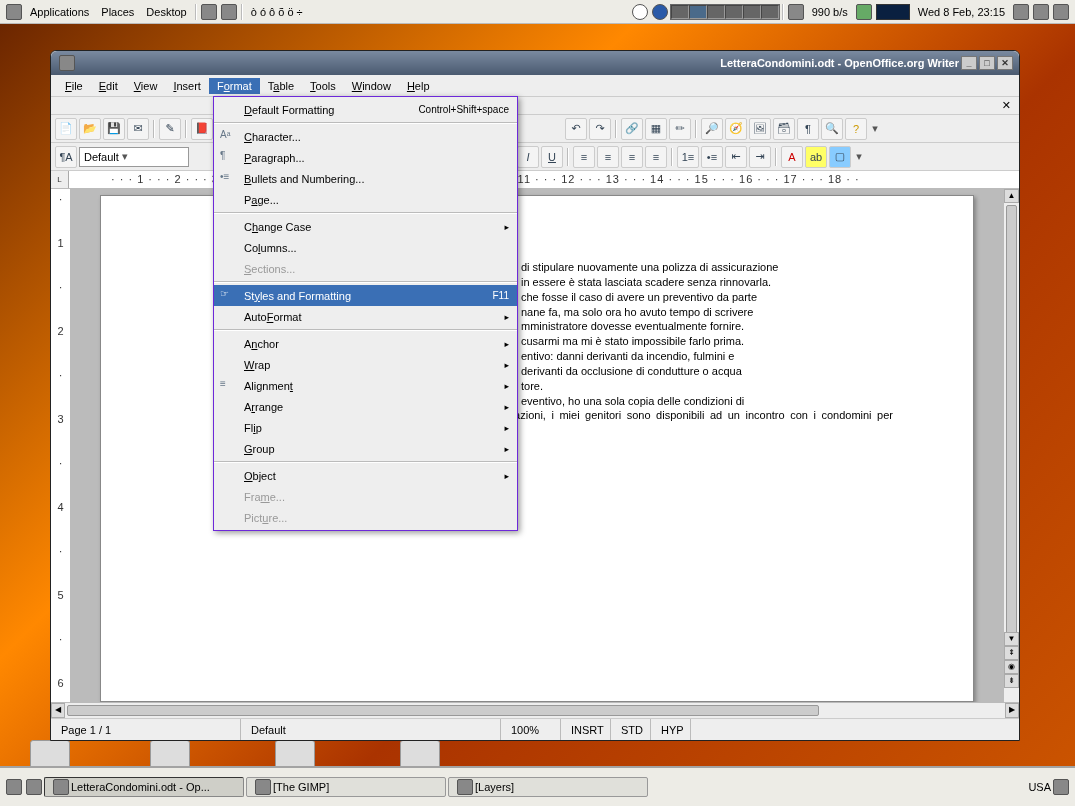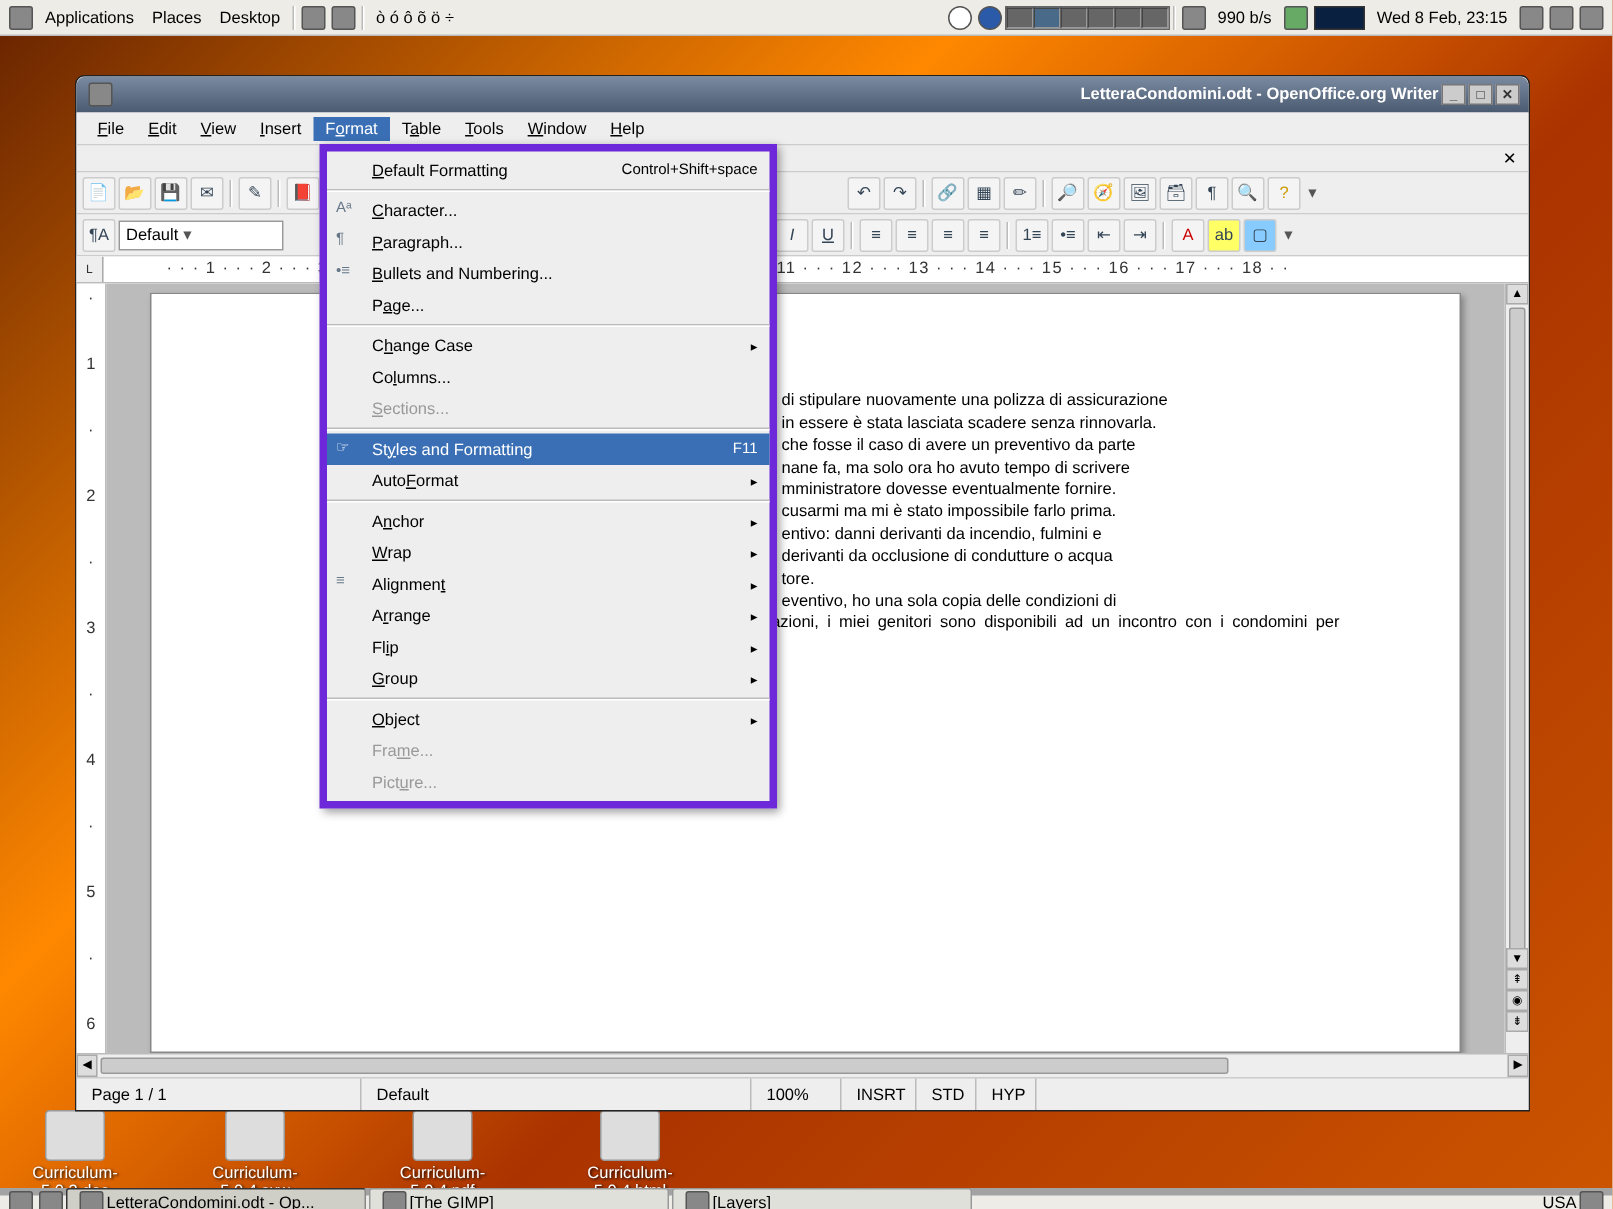--- a/index.html
+++ b/index.html
@@ -53,31 +53,31 @@
 #vscroll .arrow { position:absolute; left:0; right:0; height:14px; background:#ddd; border:1px solid #aaa; text-align:center; font-size:8px; line-height:12px; }
 #hscroll { height:16px; background:#eee; border-top:1px solid #bbb; display:flex; }
 #hscroll .arrow { width:14px; background:#ddd; border:1px solid #aaa; text-align:center; font-size:8px; line-height:12px; }
 #hscroll .track { flex:1; position:relative; }
 #hscroll .thumb { position:absolute; left:2px; top:2px; bottom:2px; width:80%; background:#ccc; border:1px solid #999; border-radius:2px; }
 
 #statusbar { height:22px; background:#eee; border-top:1px solid #ccc; display:flex; align-items:center; }
 #statusbar .cell { padding:0 10px; border-right:1px solid #bbb; height:100%; display:flex; align-items:center; }
 
 
-#dropdown { position:absolute; left:213px; top:96px; width:305px; background:#eee; border:5px solid #6d28d9; box-shadow:2px 2px 6px rgba(0,0,0,0.4); z-index:40; padding:2px 0; }
+#dropdown { position:absolute; left:213px; top:96px; width:305px; background:#eee; border:1px solid #6d28d9; box-shadow:2px 2px 6px rgba(0,0,0,0.4); z-index:40; padding:2px 0; }
 #dropdown .mi { height:21px; display:flex; align-items:center; padding:0 8px 0 30px; position:relative; }
 #dropdown .mi.disabled { color:#999; }
 #dropdown .mi.hl { background:#3a6fb5; color:#fff; }
 #dropdown .mi .accel { margin-left:auto; font-size:10px; color:inherit; }
 #dropdown .mi .sub { margin-left:auto; font-size:9px; }
 #dropdown .mi .ico { position:absolute; left:6px; top:3px; width:16px; height:16px; font-size:10px; color:#678; }
 #dropdown hr { border:none; border-top:1px solid #bbb; border-bottom:1px solid #fff; margin:2px 0; }
 
 
-#taskbar { position:absolute; bottom:0; left:0; right:0; height:14px; background:#edece6; border-top:5px solid #a3a3a3; display:flex; align-items:center; padding:0 4px; z-index:50; }
+#taskbar { position:absolute; bottom:0; left:0; right:0; height:40px; background:#edece6; border-top:2px solid #a3a3a3; display:flex; align-items:center; padding:0 4px; z-index:50; }
 #taskbar .task { height:20px; border:1px solid #999; background:#e0e0da; border-radius:2px; padding:0 6px; display:flex; align-items:center; width:200px; margin-right:2px; overflow:hidden; white-space:nowrap; }
 #taskbar .task.active { background:#cfcfc8; border:1px inset #888; }
 </style>
 </head>
 <body>
 
 <div id="top-panel">
   <span class="mini-icon"></span>
   <span class="item">Applications</span>
   <span class="item">Places</span>

